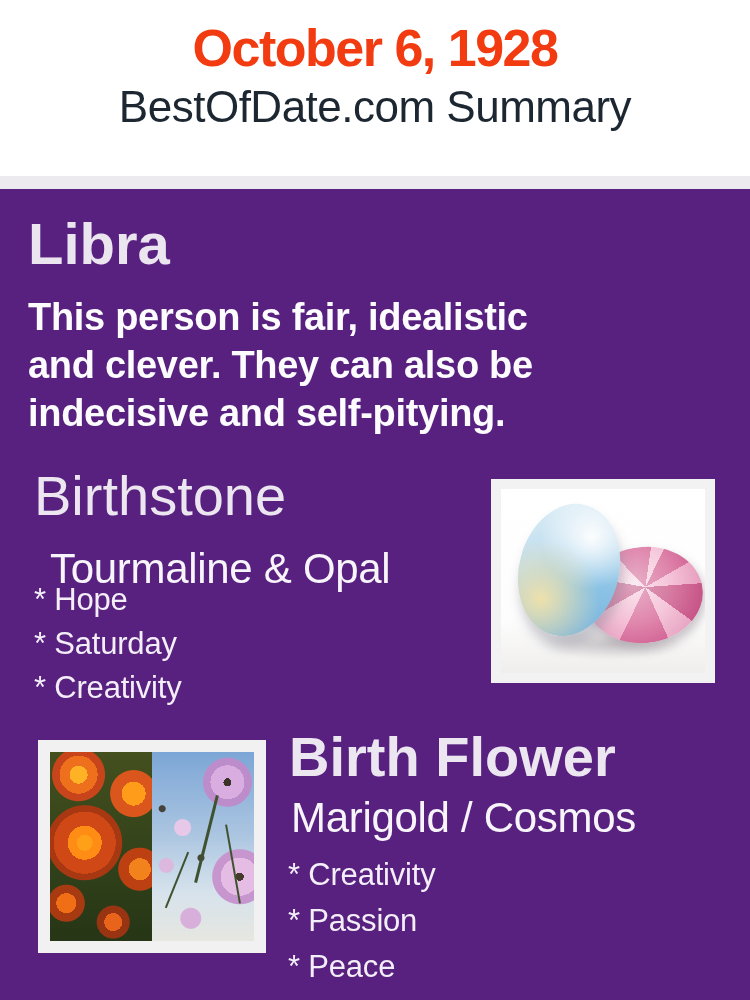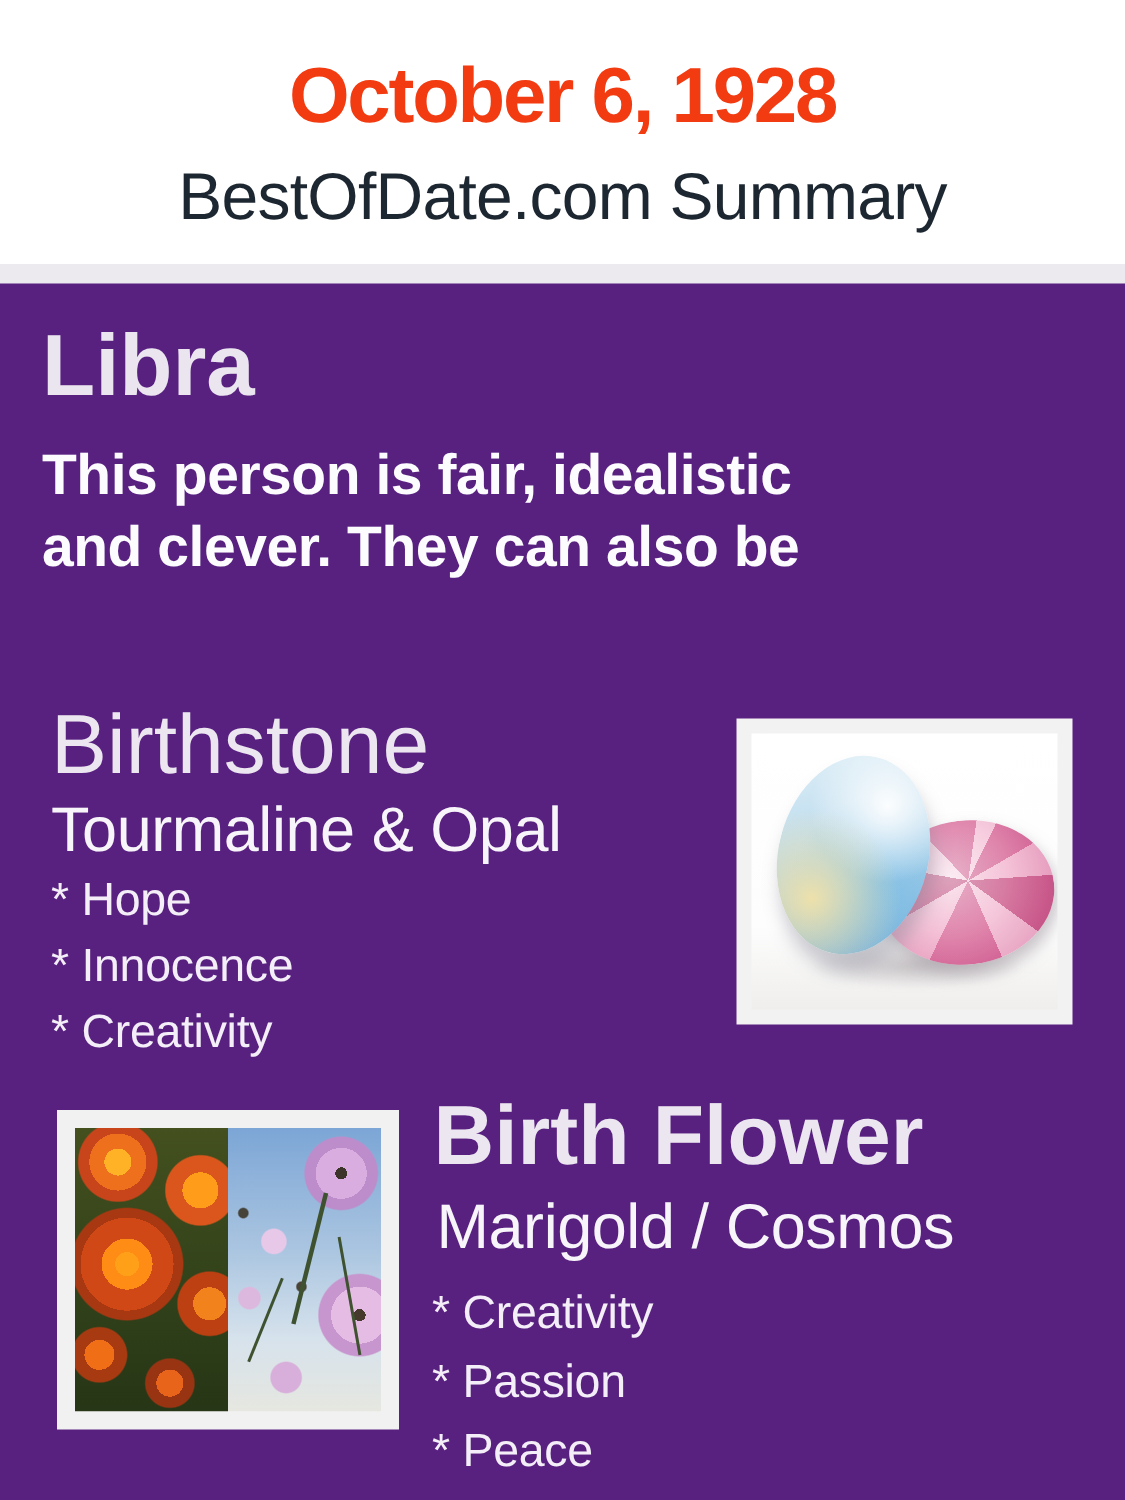--- a/index.html
+++ b/index.html
@@ -7,21 +7,21 @@
     position:relative;width:750px;height:1000px;overflow:hidden;
     background:#582180;
     font-family:"Liberation Sans","DejaVu Sans",sans-serif;
   }
   
   .header{
     position:absolute;top:0;left:0;width:750px;height:176px;
     background:#ffffff;text-align:center;
   }
   .date-title{
-    margin:16px;padding-top:20px;
+    margin:0;padding-top:20px;
     font-size:52px;font-weight:700;letter-spacing:-1.5px;
     color:#f23b11;line-height:1.1;
   }
   .site-title{
     margin-top:7px;font-size:44px;font-weight:400;
     color:#1d2731;letter-spacing:-0.5px;line-height:1.05;
   }
   .day-line{
     margin-top:6px;font-size:30px;font-weight:400;
     color:#42566b;letter-spacing:-0.3px;line-height:1.05;
@@ -38,21 +38,21 @@
   .zodiac-desc{
     position:absolute;left:28px;top:293px;width:640px;margin:0;
     font-size:38px;font-weight:700;color:#fcfbfe;line-height:48px;
     letter-spacing:-0.3px;
   }
   .bs-heading{
     position:absolute;left:34px;top:464px;margin:0;
     font-size:56px;font-weight:400;color:#ece6f0;line-height:1.15;
   }
   .bs-stones{
-    position:absolute;left:34px;top:530px;margin:0;
+    position:absolute;left:34px;top:530px;margin:16px;
     font-size:42px;font-weight:400;color:#f7f4fa;line-height:1.1;
     letter-spacing:-0.3px;
   }
   .trait-list{
     position:absolute;margin:0;padding:0;list-style:none;
   }
   .trait-list li{
     font-size:31px;color:#f3eef7;font-weight:400;letter-spacing:-0.2px;
     display:flex;align-items:center;
   }
@@ -151,28 +151,28 @@
     <h1 class="date-title">October 6, 1928</h1>
     <div class="site-title">BestOfDate.com Summary</div>
   </header>
 
   <div class="divider"></div>
 
   <h2 class="zodiac-heading">Libra</h2>
 
   <p class="zodiac-desc"><span>This person is fair, idealistic</span><br>
     <span>and clever. They can also be</span><br>
-    </p>
+    <span>indecisive and self-pitying.</span></p>
 
   <h2 class="bs-heading">Birthstone</h2>
   <div class="bs-stones">Tourmaline &amp; Opal</div>
 
   <ul class="trait-list bs-traits">
     <li>* Hope</li>
-    <li>* Innocence</li>
+    <li>* Saturday</li>
     <li>* Creativity</li>
   </ul>
 
   <div class="gem-box">
     <div class="gem-inner">
       <div class="gem-shadow"></div>
       <div class="tourmaline"></div>
       <div class="opal"></div>
     </div>
   </div>

